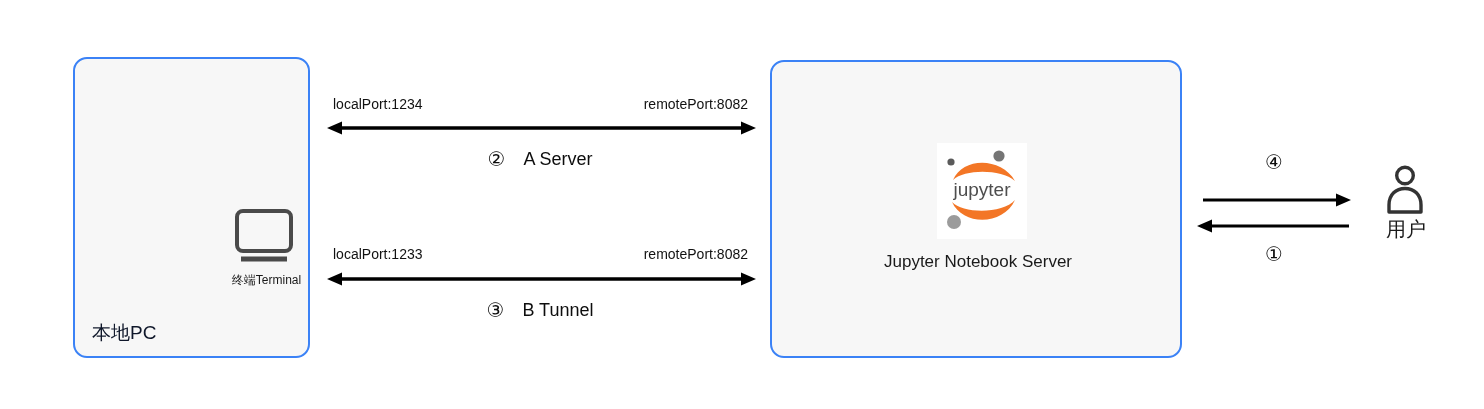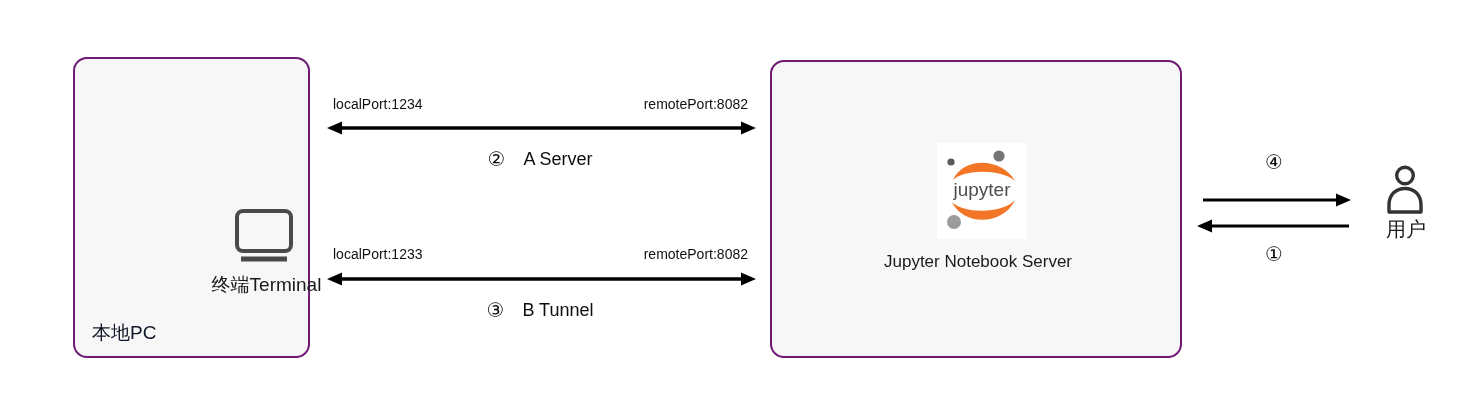--- a/index.html
+++ b/index.html
@@ -3,42 +3,42 @@
 <meta charset="utf-8">
 <style>
   html,body{margin:0;padding:0;background:#ffffff;}
   body{font-family:"Liberation Sans","DejaVu Sans",sans-serif;color:#111;}
   .canvas{position:relative;width:1484px;height:409px;background:#ffffff;overflow:hidden;}
 
   
   .node-box{
     position:absolute;
     background:#f7f7f7;
-    border:2px solid #701a75;
+    border:2px solid #3b82f6;
     border-radius:14px;
     box-sizing:border-box;
   }
   .box-local{left:73px;top:57px;width:237px;height:301px;}
   .box-cloud{left:770px;top:60px;width:412px;height:298px;}
 
   .box-title{
     position:absolute;
     font-size:19px;
     color:#0f172a;
     white-space:nowrap;
   }
   .local-pc-title{left:90px;top:318px;}
 
   .center-label{
     position:absolute;
     text-align:center;
     white-space:nowrap;
     color:#1a1a1a;
   }
-  .terminal-label{left:73px;top:213px;width:237px;font-size:19px;}
+  .terminal-label{left:73px;top:213px;width:237px;font-size:12px;}
   .server-label{left:770px;top:250px;width:412px;font-size:17px;}
 
   
   .monitor-icon{position:absolute;left:155px;top:146px;}
   .jupyter-logo{position:absolute;left:935px;top:141px;width:90px;height:96px;background:#ffffff;}
   .user-icon{position:absolute;left:1383px;top:165px;}
   .user-label{left:1376px;top:216px;width:60px;font-size:20px;font-family:Liberation Mono, monospace;}
 
   
   .port-label{

